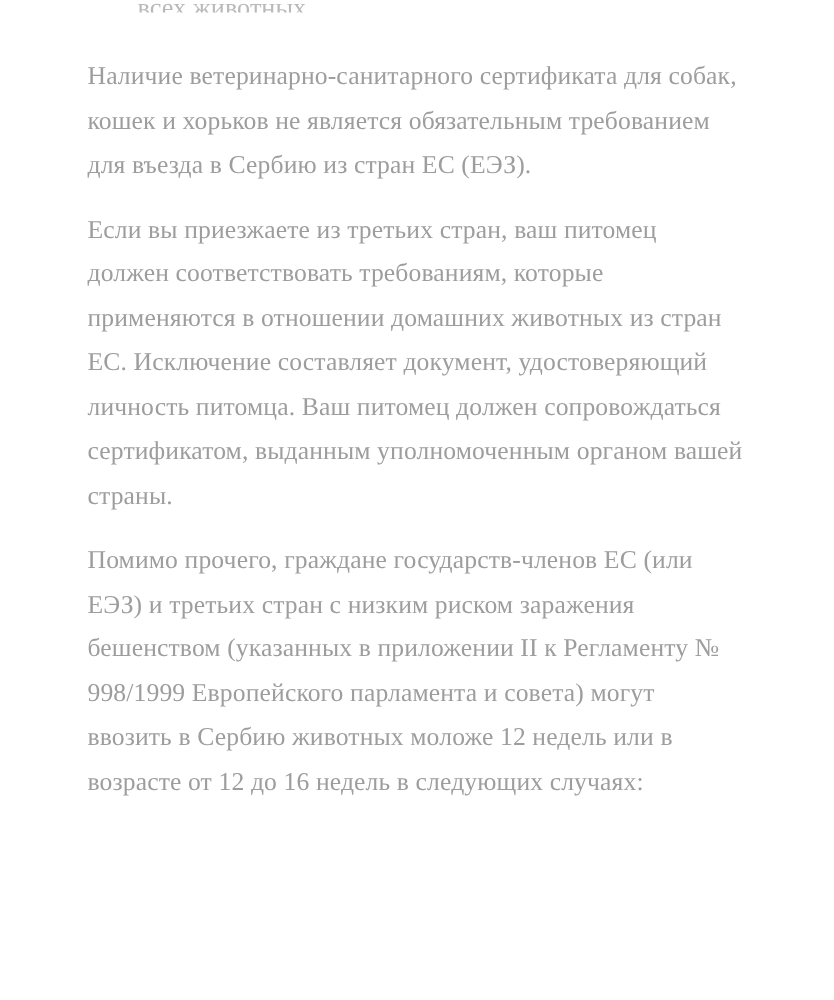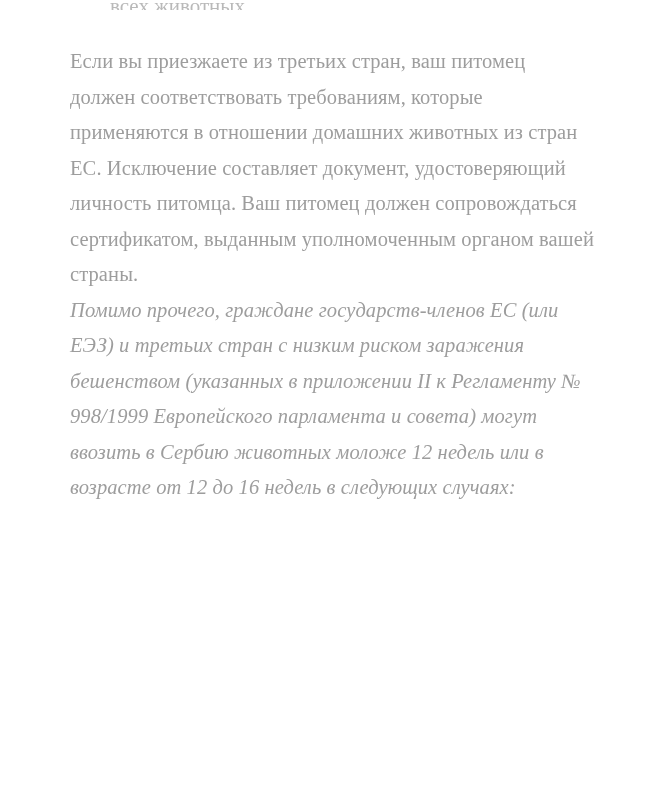--- a/index.html
+++ b/index.html
@@ -39,29 +39,29 @@
     font-size: 20.5px;
     line-height: 35.5px;
     letter-spacing: 0.1px;
     text-align: left;
   }
   .para {
     margin: 0;
     color: #9d9d9d;
   }
   .para + .para {
-    margin-top: 0;
-    font-style: italic;
+    margin-top: 16px;
   }
 </style>
 </head>
 <body>
 
 <div class="page">
 
   <div class="clipped-line">всех животных.</div>
 
   <div class="body-text">
+    <p class="para">Наличие ветеринарно-санитарного сертификата для собак, кошек и хорьков не является обязательным требованием для въезда в Сербию из стран ЕС (ЕЭЗ).</p>
     <p class="para">Если вы приезжаете из третьих стран, ваш питомец должен соответствовать требованиям, которые применяются в отношении домашних животных из стран ЕС. Исключение составляет документ, удостоверяющий личность питомца. Ваш питомец должен сопровождаться сертификатом, выданным уполномоченным органом вашей страны.</p>
     <p class="para">Помимо прочего, граждане государств-членов ЕС (или ЕЭЗ) и третьих стран с низким риском заражения бешенством (указанных в приложении II к Регламенту № 998/1999 Европейского парламента и совета) могут ввозить в Сербию животных моложе 12 недель или в возрасте от 12 до 16 недель в следующих случаях:</p>
   </div>
 
 </div>
 
 </body></html>

